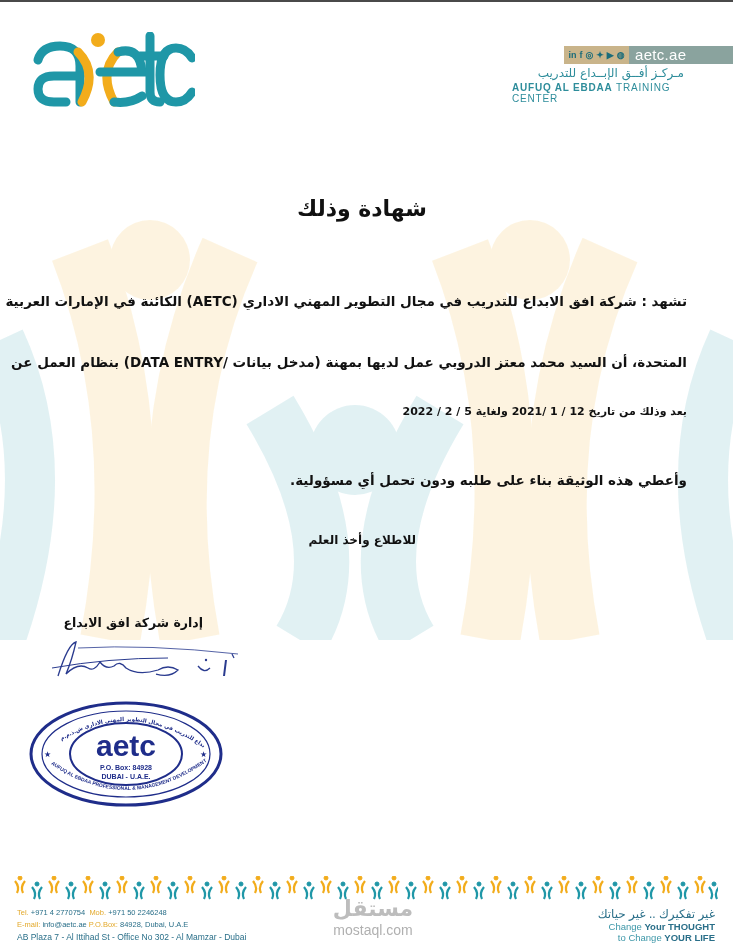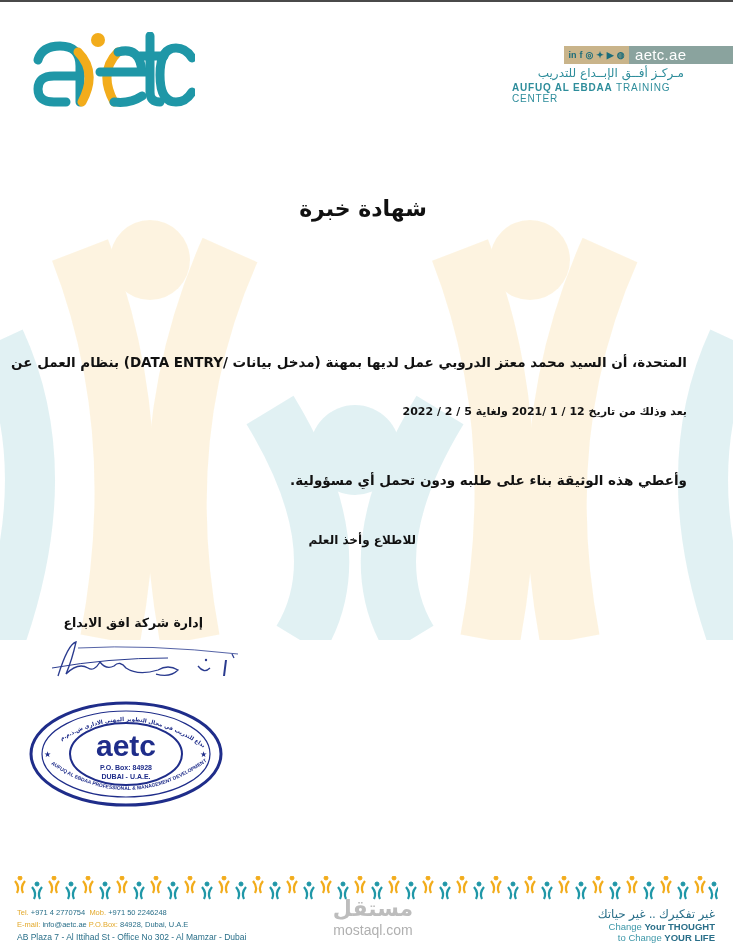--- a/index.html
+++ b/index.html
@@ -106,21 +106,22 @@
       <span>▶</span>
       <span>◍</span>
     </div>
     <div class="site">aetc.ae</div>
   </div>
   <div class="brand-ar">مـركـز أفــق الإبــداع للتدريب</div>
   <div class="brand-en"><b>AUFUQ AL EBDAA</b><span> TRAINING CENTER</span></div>
 </div>
 
 <div class="doc">
-  <div class="title">شهادة خبرة</div>
+  <div class="title">شهادة وذلك</div>
+  <div class="line l1">تشهد : شركة افق الابداع للتدريب في مجال التطوير المهني الاداري (AETC) الكائنة في الإمارات العربية</div>
   <div class="line l2">المتحدة، أن السيد محمد معتز الدروبي عمل لديها بمهنة (مدخل بيانات /DATA ENTRY)  بنظام العمل عن</div>
   <div class="line l3">بعد وذلك من تاريخ 12 / 1 /2021  ولغاية  5 / 2 / 2022</div>
   <div class="line l4">وأعطي هذه الوثيقة بناء على طلبه ودون تحمل أي مسؤولية.</div>
   <div class="line l5">للاطلاع وأخذ العلم</div>
   <div class="mgmt">إدارة شركة افق الابداع</div>
 </div>
 
 <svg class="signature" viewBox="0 0 200 42">
   <path d="M10 36 Q20 4 28 2 Q24 20 18 34 Q30 22 40 28 Q46 32 52 22 Q58 30 66 26 Q72 20 78 28 Q90 36 110 30 Q120 24 130 30 Q122 38 108 34" stroke="#2a3b8f" stroke-width="1.3" fill="none"></path>
   <path d="M4 28 Q60 18 120 18" stroke="#2a3b8f" stroke-width="1" fill="none"></path>

